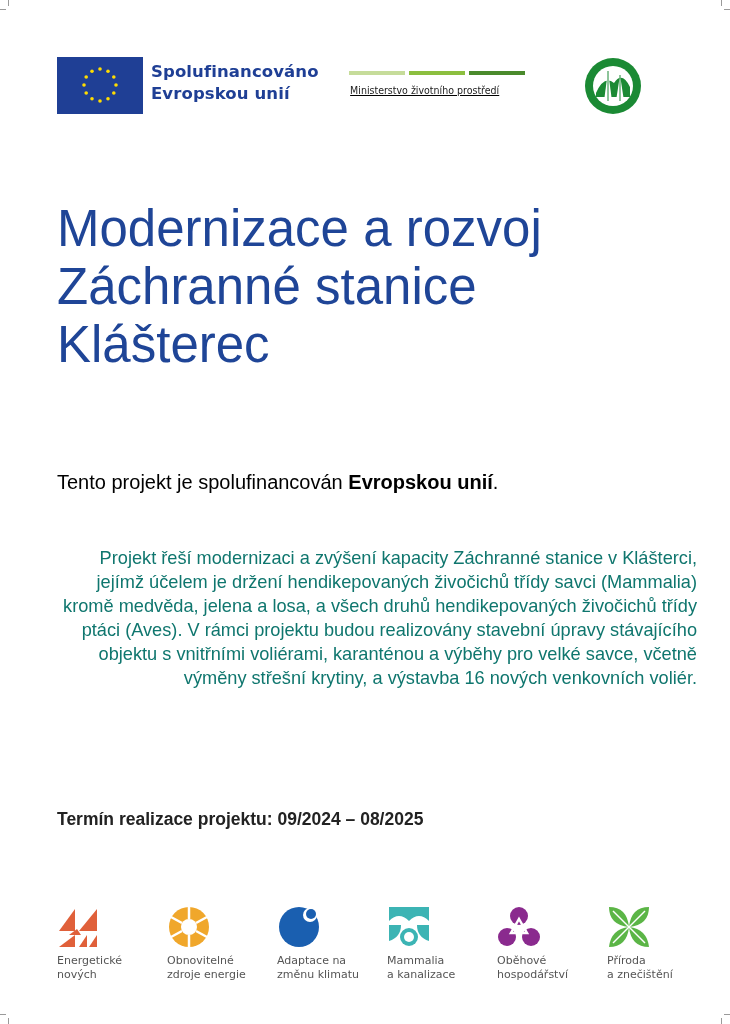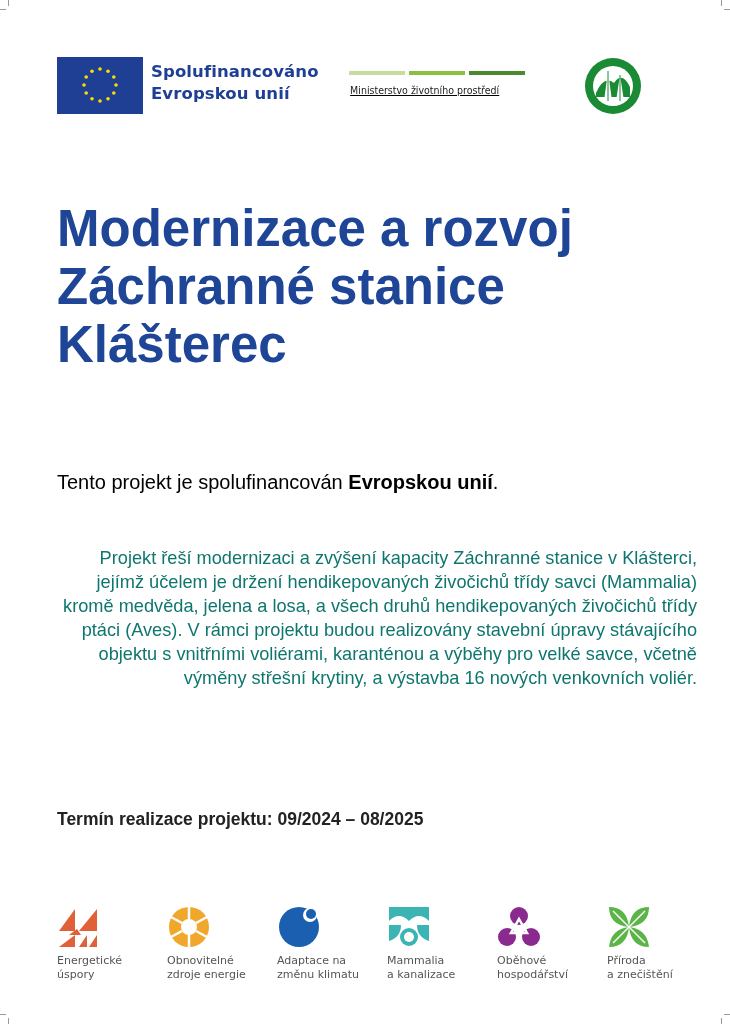--- a/index.html
+++ b/index.html
@@ -6,21 +6,21 @@
   body { width: 730px; height: 1024px; position: relative; overflow: hidden; font-family: "Liberation Sans", sans-serif; }
   .crop { position: absolute; background: #9a9a9a; }
   .header { position: absolute; left: 57px; top: 57px; width: 600px; height: 60px; }
   .eu-flag { position: absolute; left: 0; top: 0; width: 86px; height: 57px; background: #1f3f95; }
   .eu-text { position: absolute; left: 94px; top: 4px; font-family: "DejaVu Sans", sans-serif; font-size: 16.5px; line-height: 22px; color: #1f3f95; font-weight: bold; letter-spacing: 0.1px; }
   .mzp { position: absolute; left: 292px; top: 14px; width: 176px; text-decoration: underline; }
   .mzp-bars { display: flex; gap: 4px; height: 4px; }
   .mzp-bars span { flex: 1; display: block; }
   .mzp-text { margin-top: 9px; font-family: "DejaVu Sans", sans-serif; font-size: 11px; color: #222; text-align: center; transform: scaleX(0.86); transform-origin: left; white-space: nowrap; }
   .seal { position: absolute; left: 527px; top: 0px; width: 58px; height: 58px; }
-  .title { position: absolute; left: 57px; top: 200px; width: 640px; margin: 0; font-size: 51px; line-height: 58px; font-weight: bold; color: #1f4597; }
+  .title { position: absolute; left: 57px; top: 200px; width: 640px; margin: 0; font-size: 51px; line-height: 58px; font-weight: normal; color: #1f4597; }
   .subtitle { position: absolute; left: 57px; top: 471px; font-size: 20px; color: #000000; }
   .subtitle b { font-weight: bold; }
   .body-text { position: absolute; left: 57px; top: 546px; width: 640px; font-size: 18.2px; line-height: 24px; color: #0f766e; margin: 0; text-align: right; }
   .term { position: absolute; left: 57px; top: 809px; font-size: 17.5px; font-weight: bold; color: #222; }
   .icons { position: absolute; left: 57px; top: 905px; width: 640px; height: 80px; }
   .icon-item { position: absolute; top: 0; width: 110px; }
   .icon-item svg { display: block; width: 44px; height: 44px; }
   .icon-label { margin-top: 5px; font-family: "DejaVu Sans", sans-serif; font-size: 11px; line-height: 14px; color: #555; white-space: pre-line; }
 </style>
 </head>
@@ -97,21 +97,21 @@
       <g fill="#e0603a">
         <path d="M2 26 L18 4 L18 26 Z"></path>
           <path d="M22 26 L40 4 L40 26 Z"></path>
         <path d="M2 42 L18 30 L18 42 Z"></path>
           <path d="M22 42 L30 30 L30 42 Z"></path>
           <path d="M32 42 L40 30 L40 42 Z"></path>
         <path d="M12 30 L20 24 L24 30 Z"></path>
       </g>
     </svg>
     <div class="icon-label">Energetické
-úspory</div>
+nových</div>
   </div>
   <div class="icon-item" style="left:110px;">
     <svg viewBox="0 0 44 44">
       <circle cx="22" cy="22" r="20" fill="#f0a72b"></circle>
       <circle cx="22" cy="22" r="8" fill="#ffffff"></circle>
       <g stroke="#ffffff" stroke-width="2.5">
         <line x1="22" y1="2" x2="22" y2="14"></line>
           <line x1="22" y1="30" x2="22" y2="42"></line>
         <line x1="4" y1="12" x2="15" y2="18"></line>
           <line x1="29" y1="26" x2="40" y2="32"></line>

